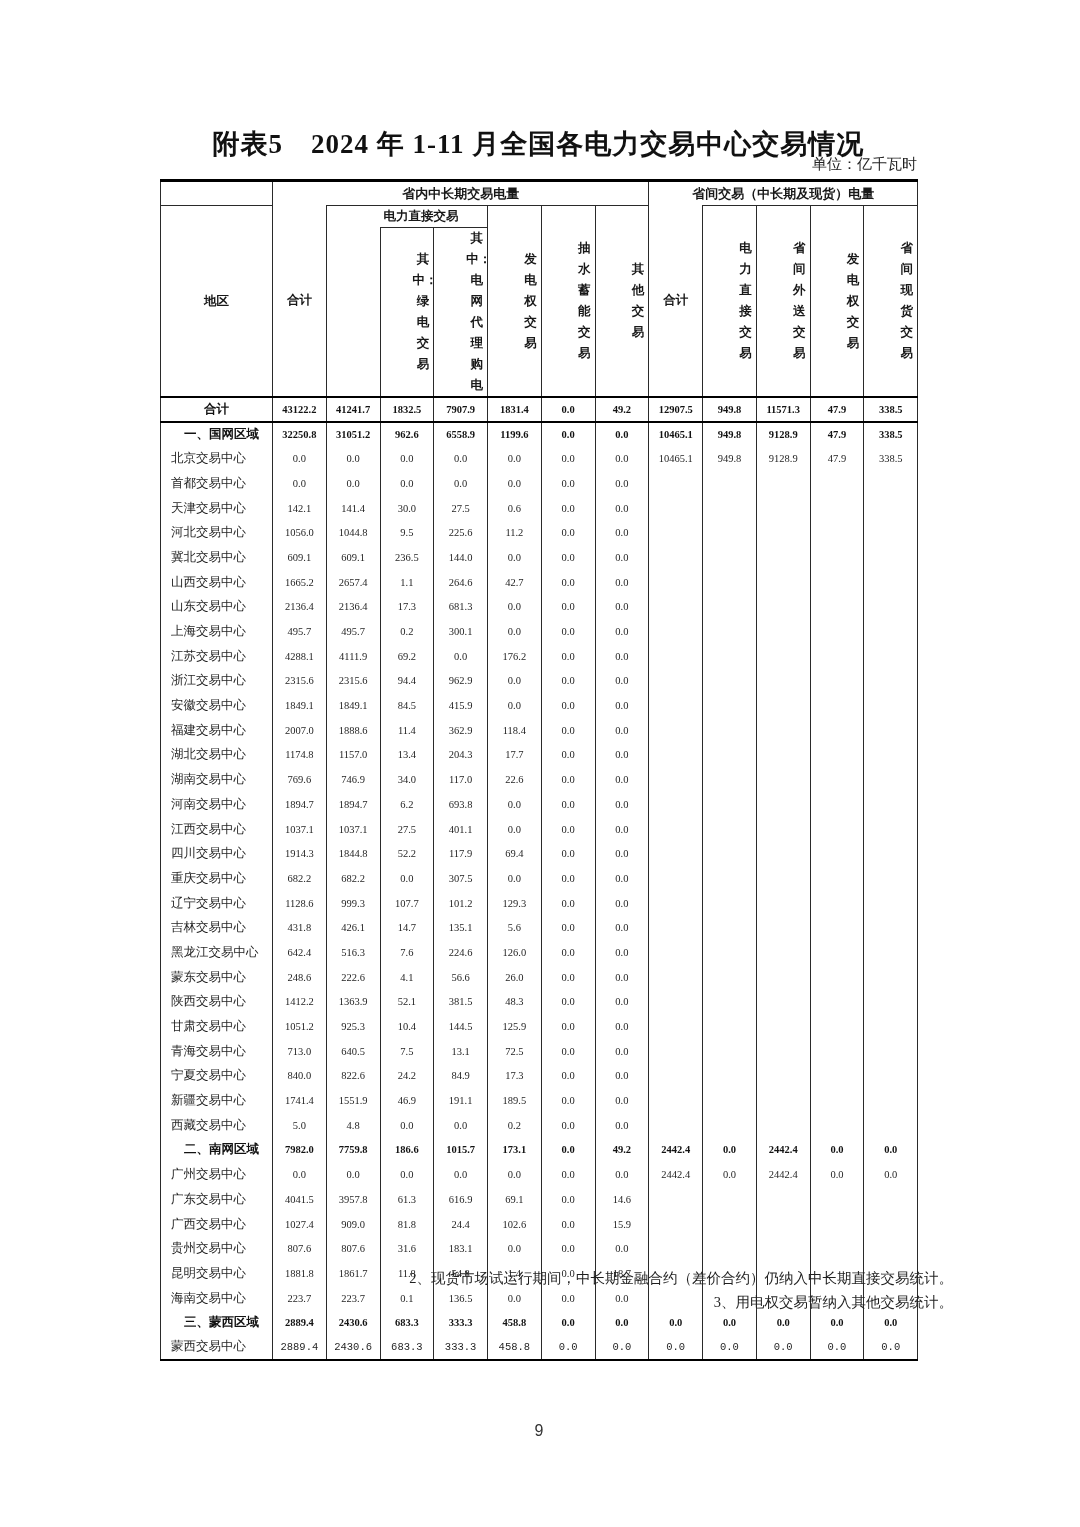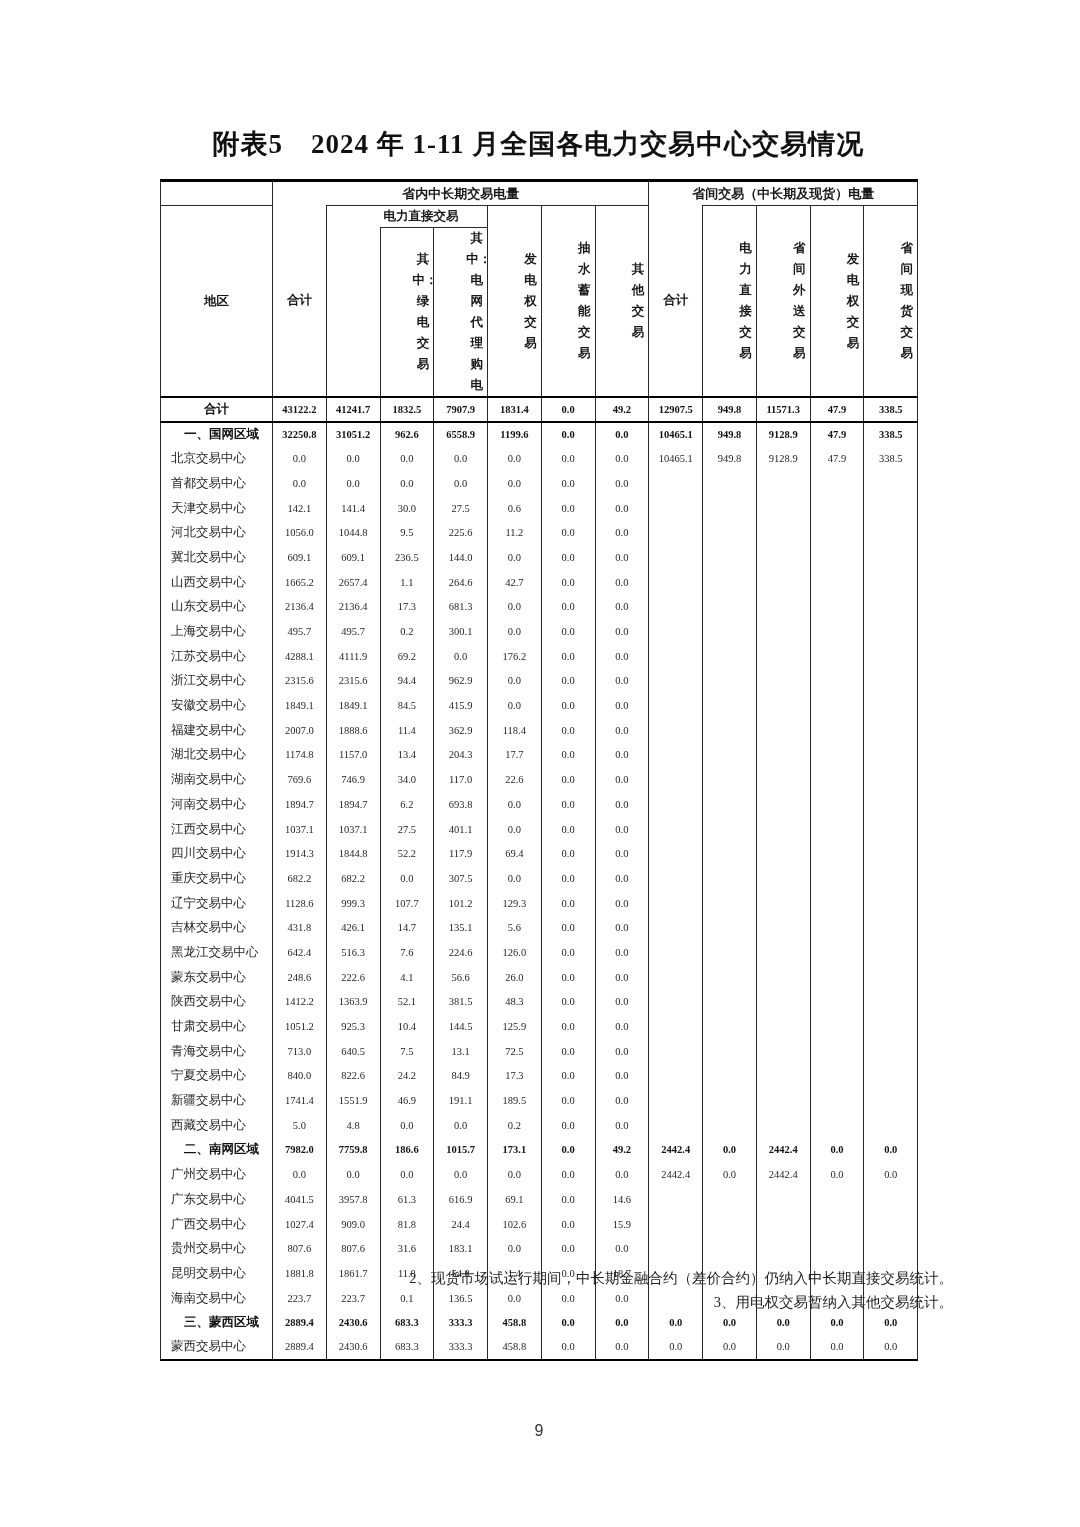--- a/index.html
+++ b/index.html
@@ -68,21 +68,21 @@
   th.wrap { white-space: pre-line; padding-left: 32px; }
   tbody td {
     border-top: none;
     border-bottom: none;
     height: 24.7px;
     font-size: 10.5px;
     color: #1f1f1f;
     padding: 0;
   }
   tbody tr:first-child td { border-top: 2.6px solid #000; border-bottom: 2.6px solid #000; }
-  tbody tr:last-child td { border-bottom: 2.6px solid #000; }
+  tbody tr:last-child td { border-bottom: 2.6px solid #000; font-family: Liberation Mono, monospace; }
   td.rname {
     text-align: left;
     padding-left: 10px;
     font-size: 12.5px;
     white-space: nowrap;
   }
   tr.total td, tr.section td { font-weight: bold; color: #121212; text-align: center; }
   tr.total td.rname { text-align: center; padding-left: 0; }
   .notes {
     position: absolute;
@@ -106,20 +106,21 @@
     color: #333;
     font-family: "Liberation Sans", sans-serif;
   }
 </style>
 </head>
 <body>
 
 <div class="page">
 
   <div class="doc-title">附表5　2024 年 1-11 月全国各电力交易中心交易情况</div>
+  <div class="unit-label">单位：亿千瓦时</div>
 
   <table class="main">
     <colgroup>
       <col style="width:112px">
       <col style="width:53.75px">
         <col style="width:53.75px">
         <col style="width:53.75px">
       <col style="width:53.75px">
         <col style="width:53.75px">
         <col style="width:53.75px">

